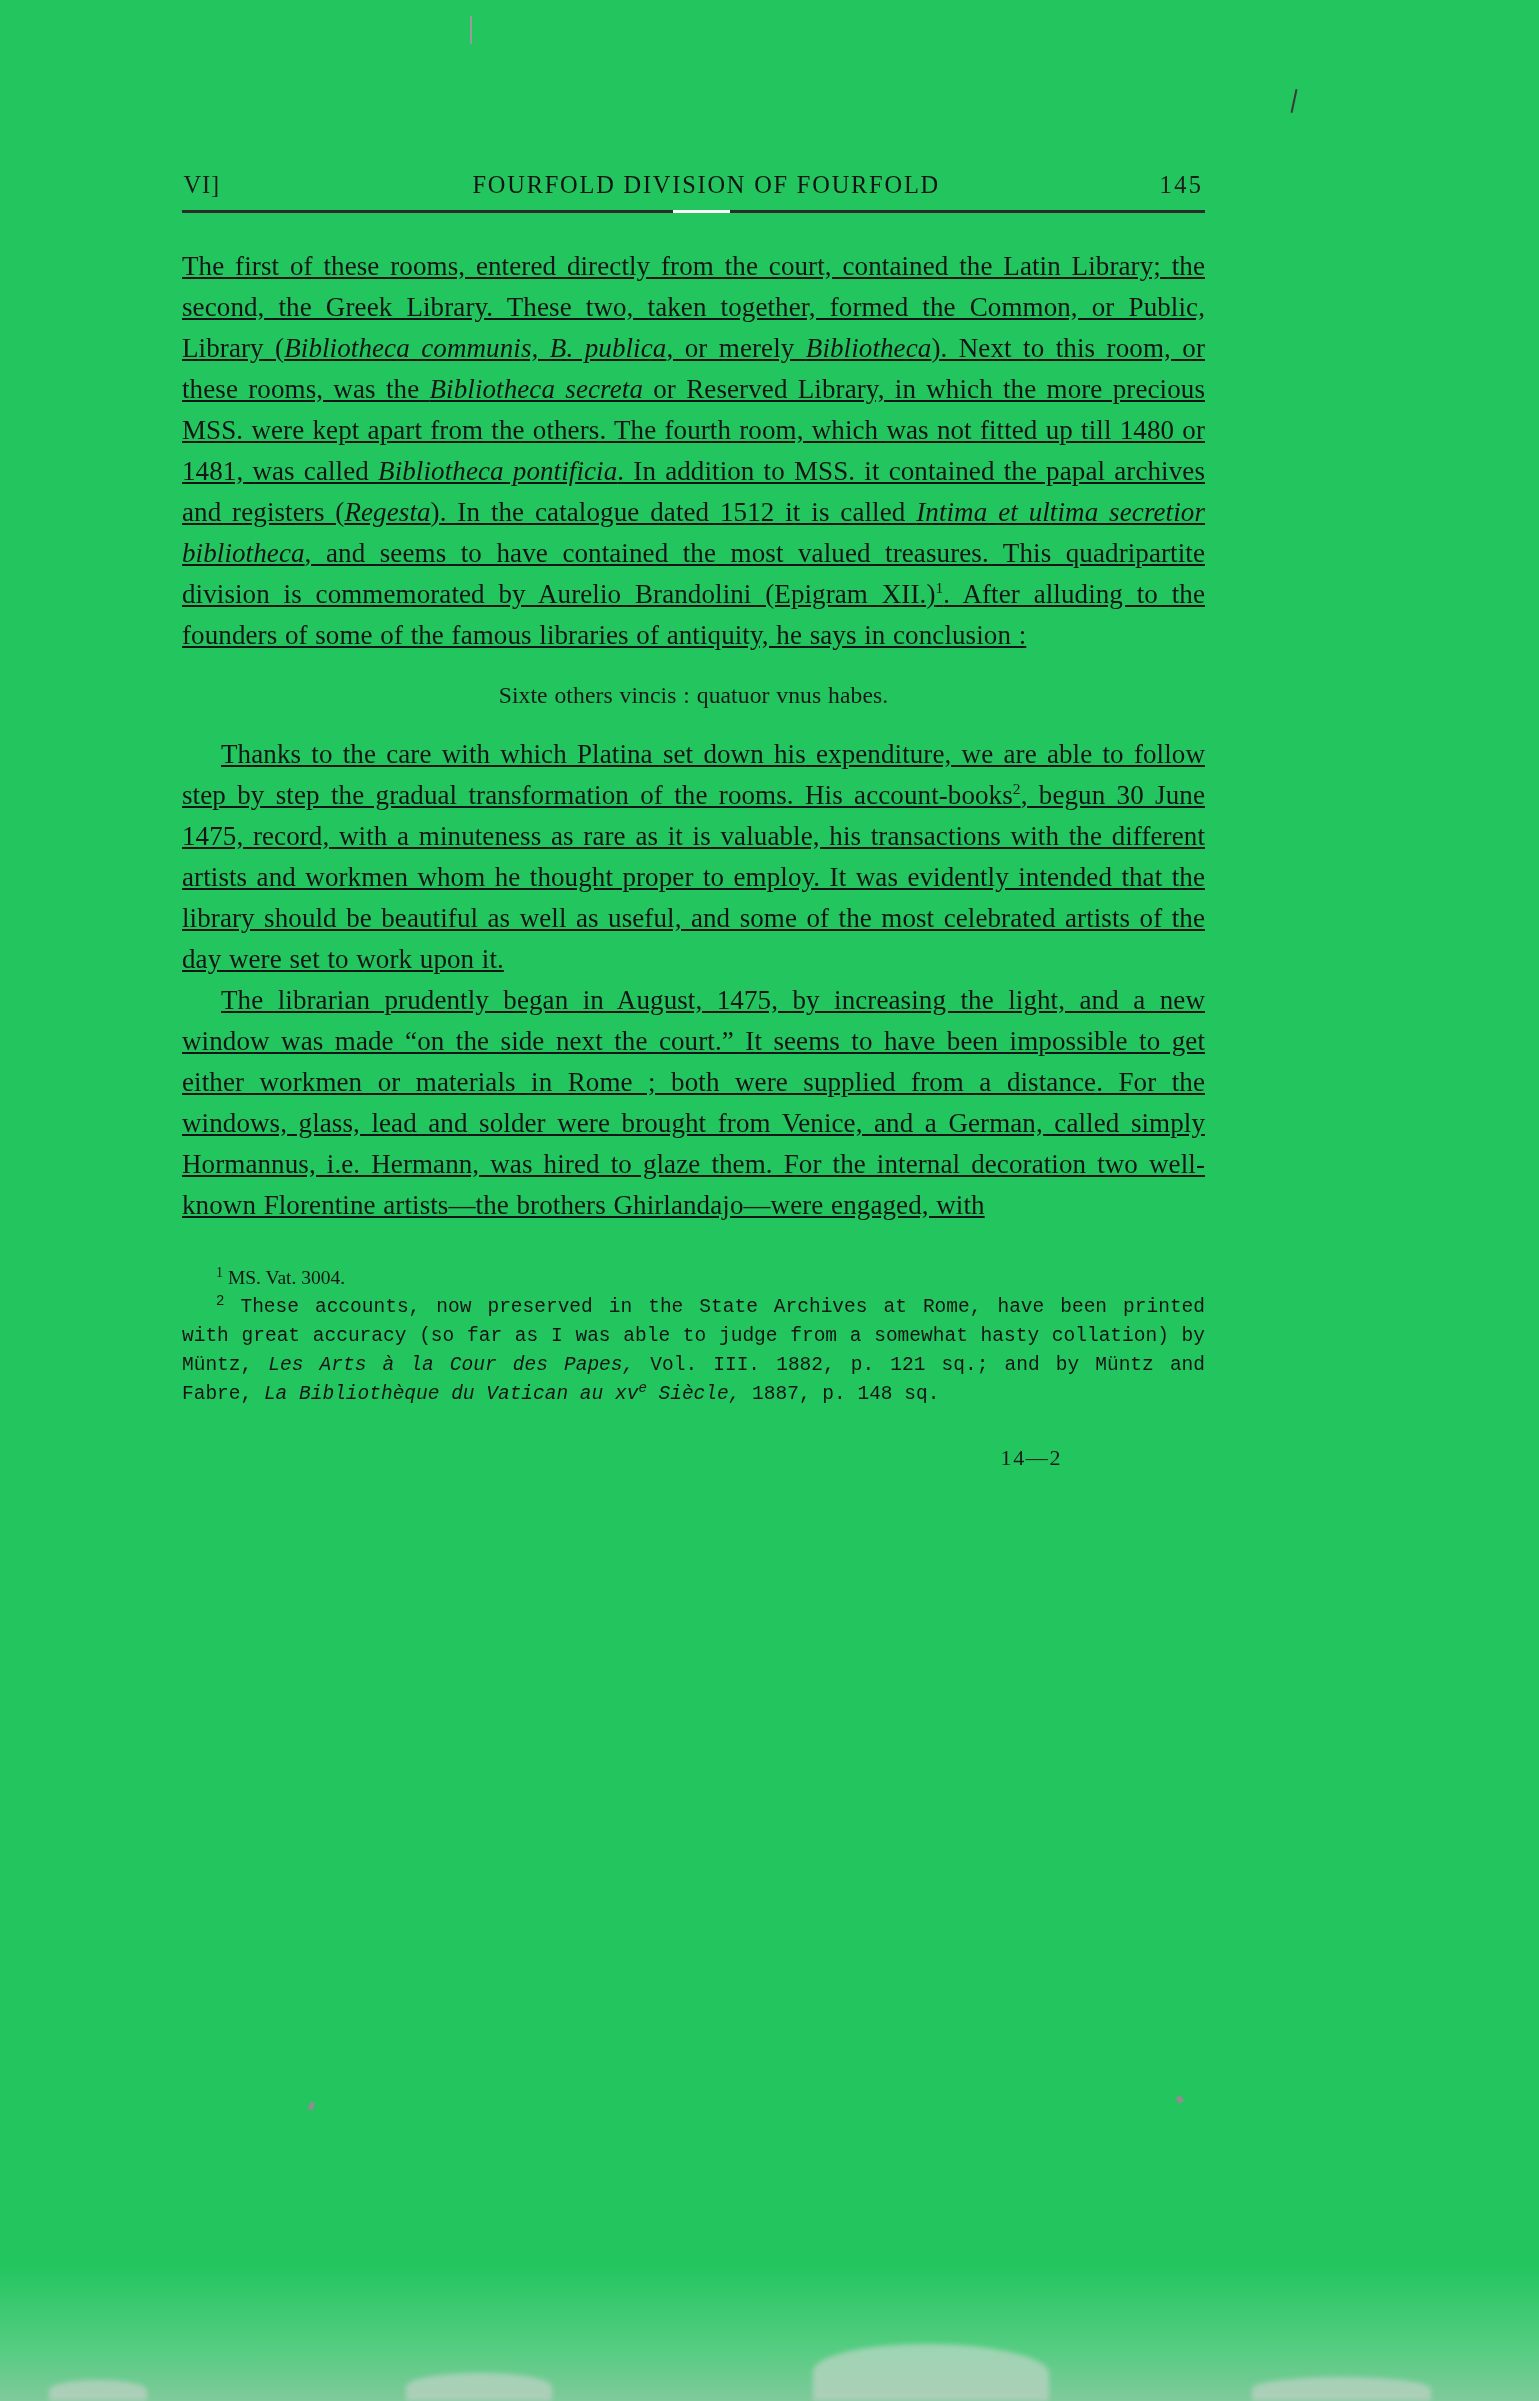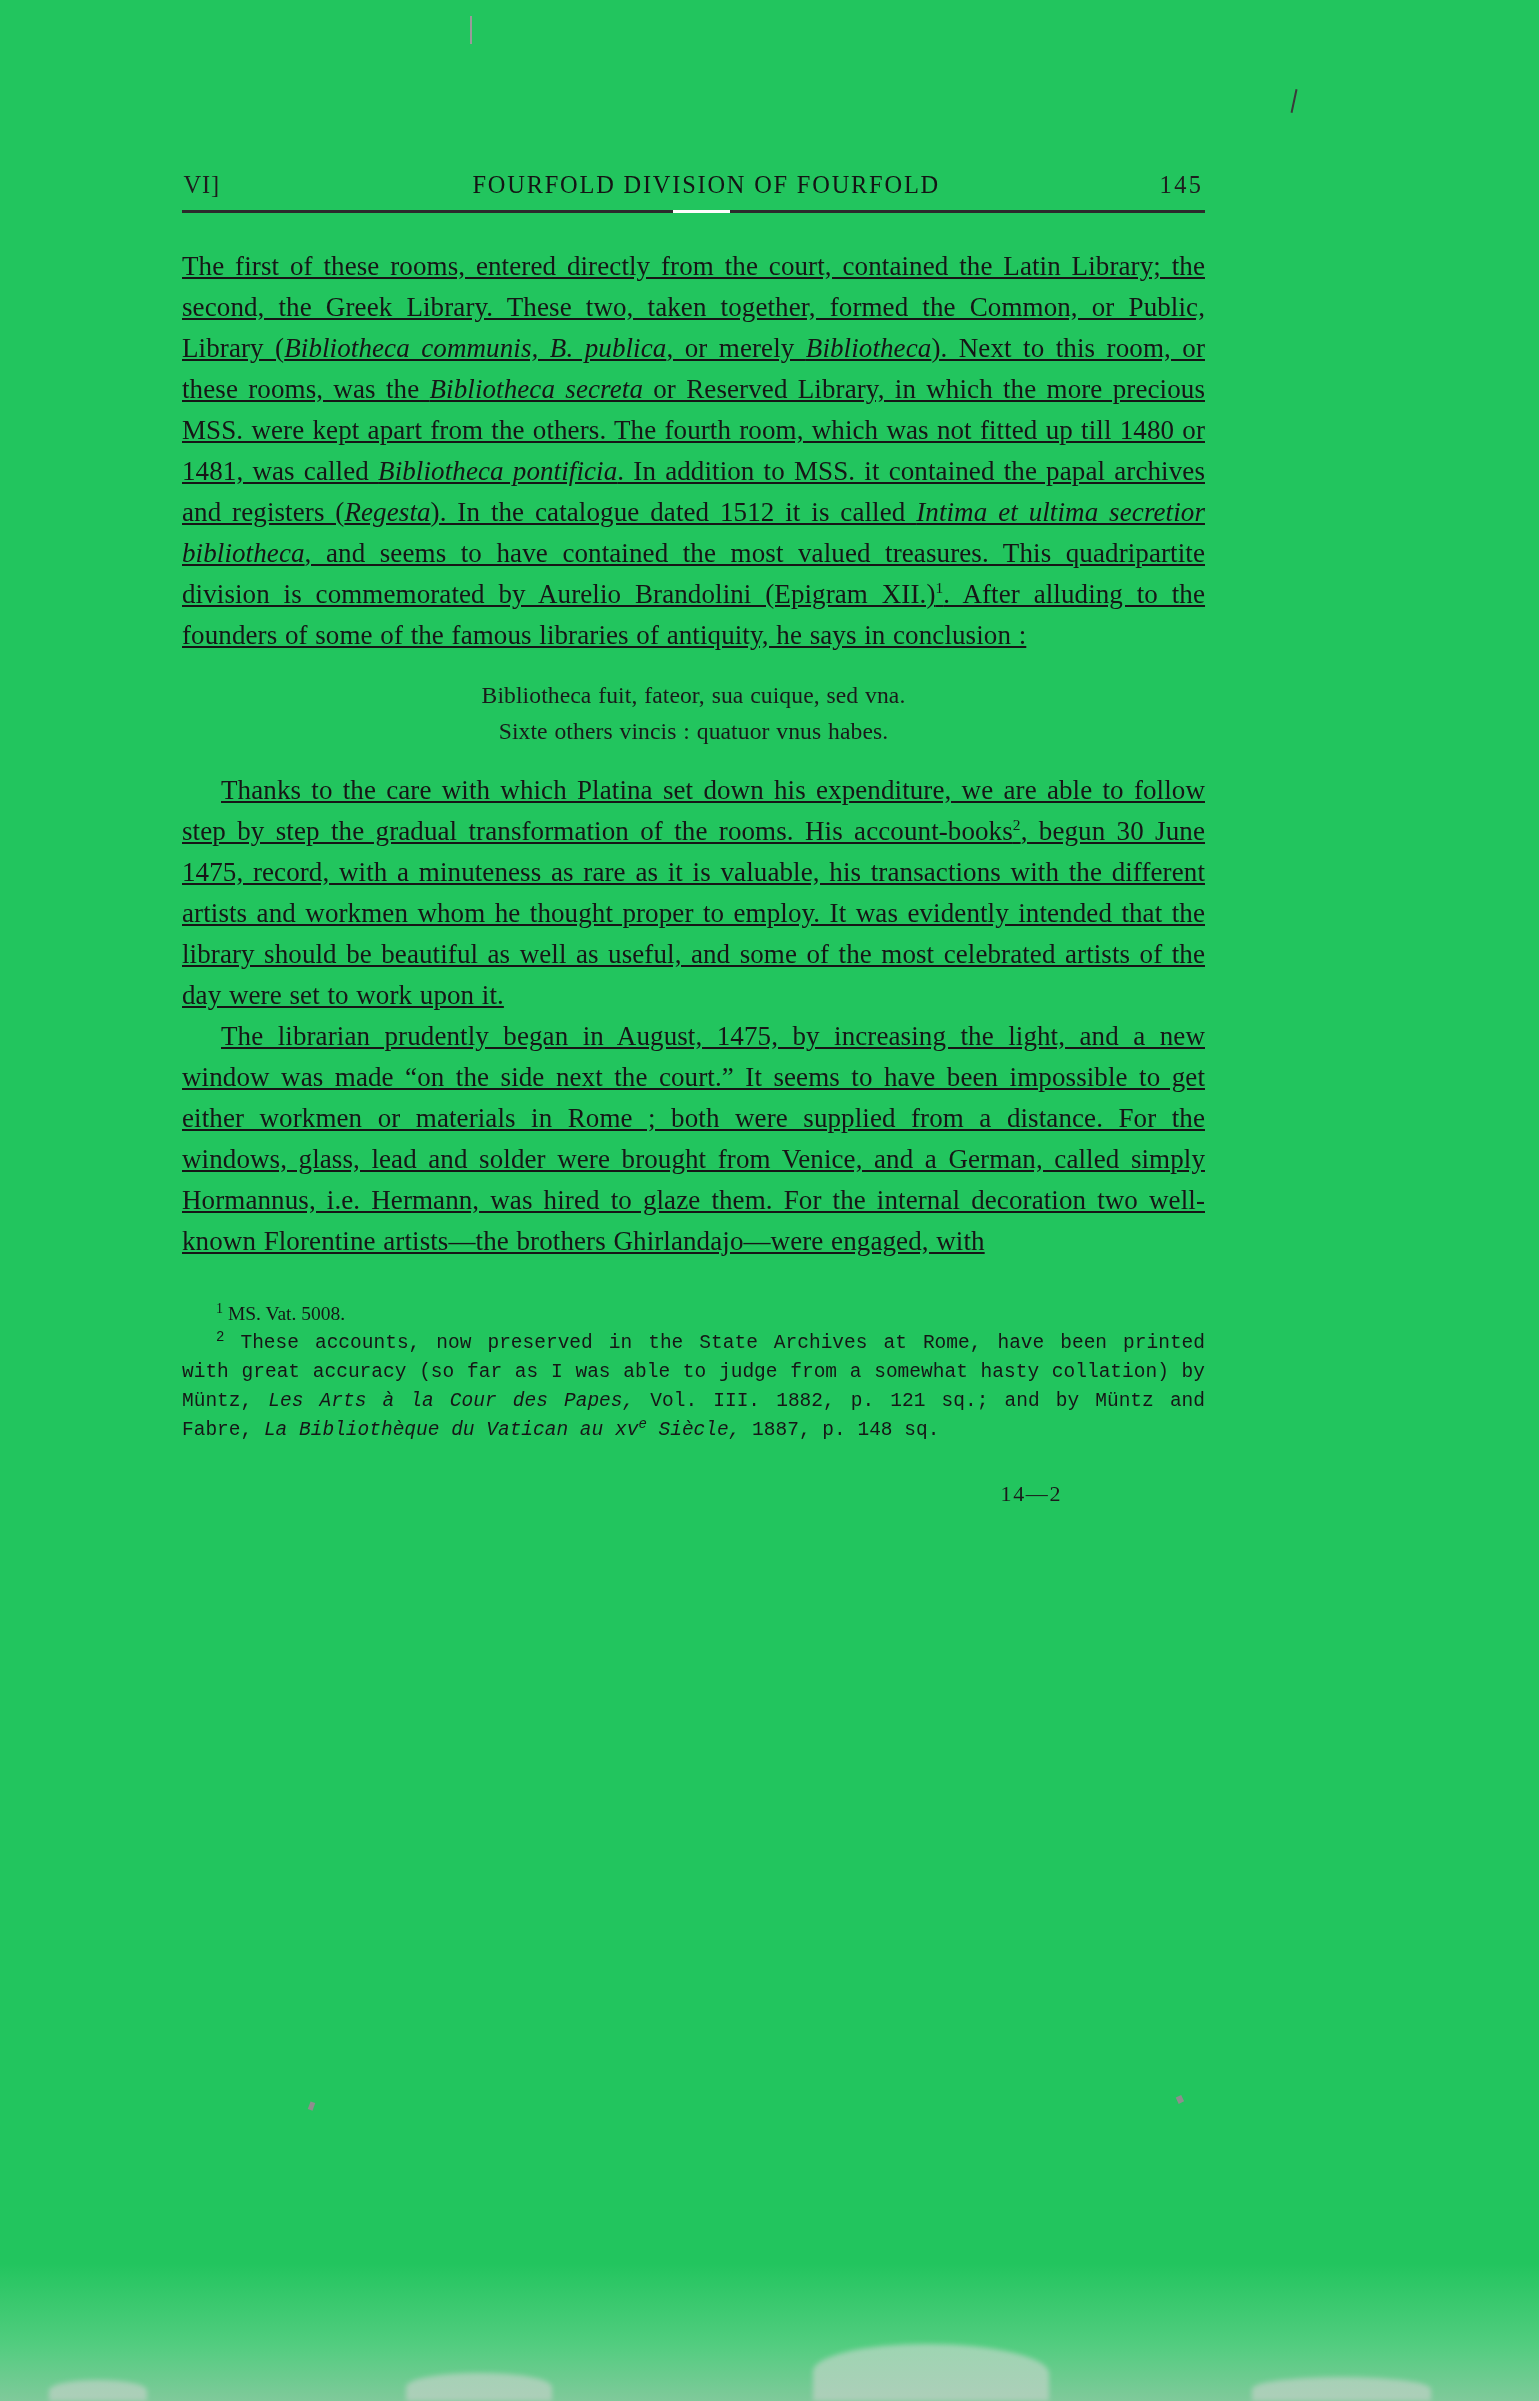--- a/index.html
+++ b/index.html
@@ -185,31 +185,30 @@
       <span class="title">FOURFOLD DIVISION OF FOURFOLD</span>
       <span class="folio-right">145</span>
     </div>
     <div class="rule"></div>
 
     <div class="body">
 
       <p><span>The first of these rooms, entered directly from the court, contained the Latin Library; the second, the Greek Library.  These two, taken together, formed the Common, or Public, Library (</span><i>Bibliotheca communis, B. publica</i><span>, or merely </span><i>Bibliotheca</i><span>).  Next to this room, or these rooms, was the </span><i>Bibliotheca secreta</i><span> or Reserved Library, in which the more precious MSS. were kept apart from the others.  The fourth room, which was not fitted up till 1480 or 1481, was called </span><i>Bibliotheca pontificia</i><span>.  In addition to MSS. it contained the papal archives and registers (</span><i>Regesta</i><span>).  In the catalogue dated 1512 it is called </span><i>Intima et ultima secretior bibliotheca</i><span>, and seems to have contained the most valued treasures.  This quadripartite division is commemorated by Aurelio Brandolini (Epigram XII.)</span><span class="sup">1</span><span>.  After alluding to the founders of some of the famous libraries of antiquity, he says in conclusion :</span></p>
 
       <div class="verse">
-        <div>Bibliotheca fuit, fateor, sua cuique, sed vna.</div>
         <div>Sixte others vincis : quatuor vnus habes.</div>
       </div>
 
       <p class="indent"><span>Thanks to the care with which Platina set down his expenditure, we are able to follow step by step the gradual transformation of the rooms.  His account-books</span><span class="sup">2</span><span>, begun 30 June 1475, record, with a minuteness as rare as it is valuable, his transactions with the different artists and workmen whom he thought proper to employ.  It was evidently intended that the library should be beautiful as well as useful, and some of the most celebrated artists of the day were set to work upon it.</span></p>
 
       <p class="indent">The librarian prudently began in August, 1475, by increasing the light, and a new window was made “on the side next the court.”  It seems to have been impossible to get either workmen or materials in Rome ; both were supplied from a distance.  For the windows, glass, lead and solder were brought from Venice, and a German, called simply Hormannus, i.e. Hermann, was hired to glaze them.  For the internal decoration two well-known Florentine artists—the brothers Ghirlandajo—were engaged, with</p>
     </div>
 
     <div class="footnotes">
-      <p class="fn first"><span class="fn-marker">1</span> <span>MS. Vat. 5008.</span></p>
+      <p class="fn first"><span class="fn-marker">1</span> <span>MS. Vat. 3004.</span></p>
       <p class="fn second"><span class="fn-marker">2</span> <span>These accounts, now preserved in the State Archives at Rome, have been printed with great accuracy (so far as I was able to judge from a somewhat hasty collation) by Müntz, </span><i>Les Arts à la Cour des Papes,</i><span> Vol. III. 1882, p. 121 sq.; and by Müntz and Fabre, </span><i>La Bibliothèque du Vatican au xv</i><i class="fn-marker">e</i><i> Siècle,</i><span> 1887, p. 148 sq.</span></p>
     </div>
 
     <div class="signature">14—2</div>
 
   </div>
 
   <div class="smudge a"></div>
   <div class="smudge b"></div>
   <div class="smudge c"></div>

